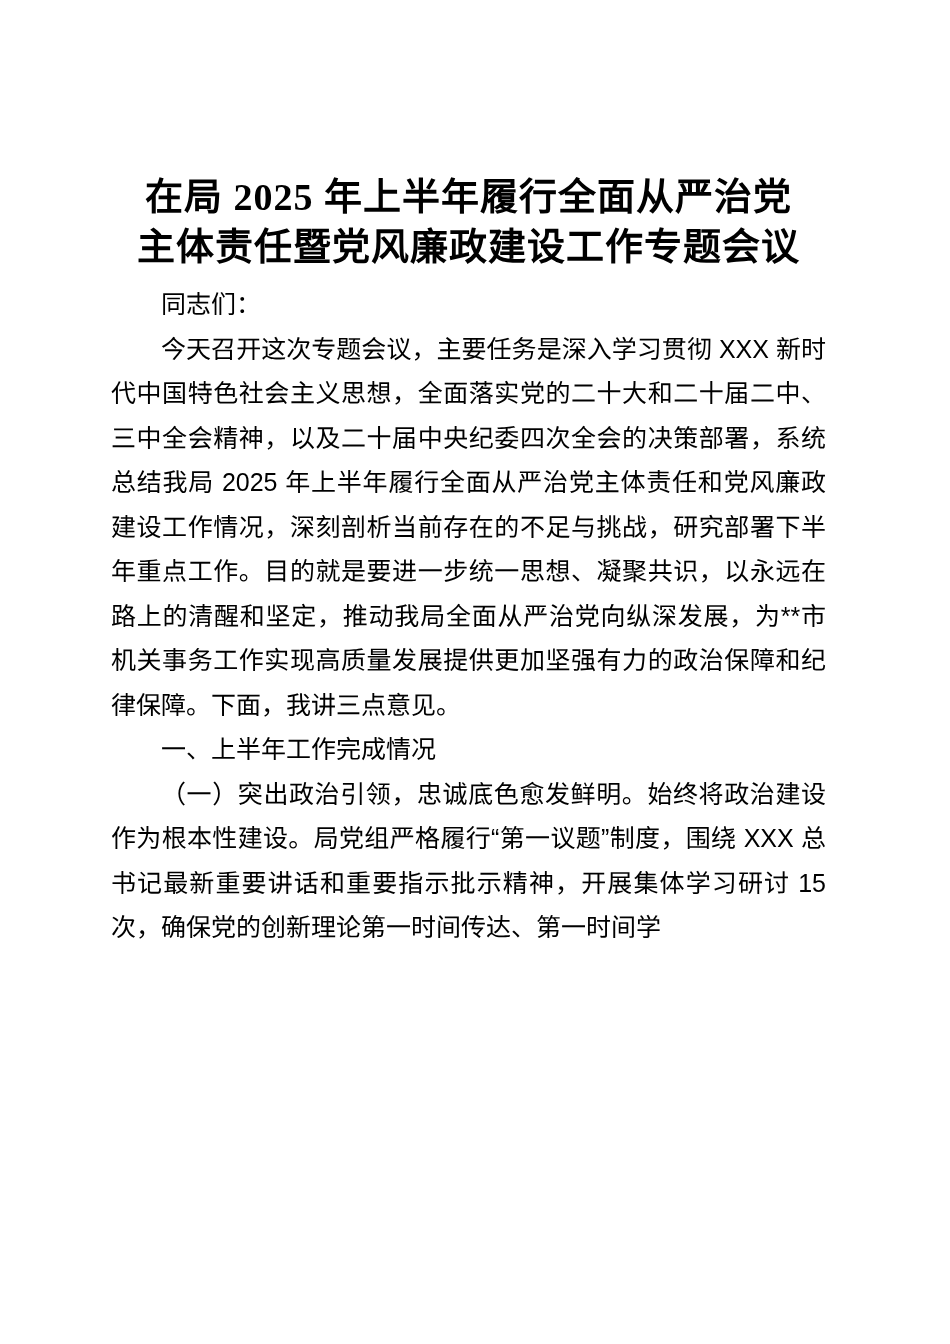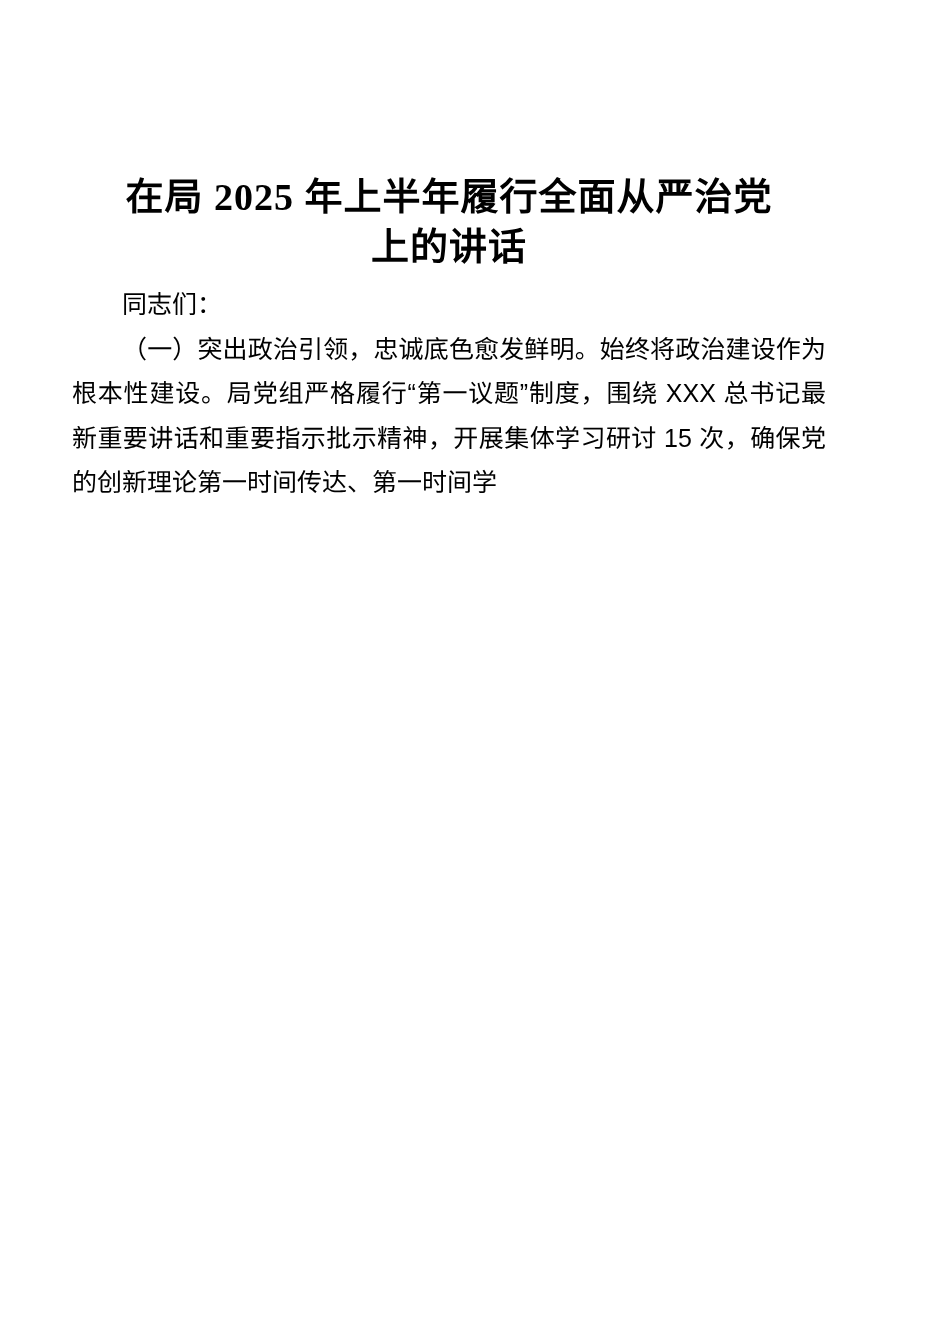--- a/index.html
+++ b/index.html
@@ -11,21 +11,21 @@
     width: 950px;
     height: 1344px;
     overflow: hidden;
     color: #000000;
     font-family: "Liberation Sans", "DejaVu Sans", sans-serif;
   }
   .page {
     width: 950px;
     height: 1314px;
     box-sizing: border-box;
-    padding: 172px 124px 0 72px;
+    padding: 172px 124px 0 111px;
     background: #ffffff;
   }
   .doc-title {
     margin: 0 0 10px 0;
     font-family: "Liberation Serif", "DejaVu Serif", serif;
     font-weight: bold;
     font-size: 38px;
     line-height: 50px;
     text-align: center;
     letter-spacing: 1px;
@@ -44,19 +44,21 @@
     text-indent: 2em;
     word-break: break-all;
   }
 </style>
 </head>
 <body style="color: rgb(0, 0, 0); background: rgb(255, 255, 255);">
 
 <div class="page">
   <h1 class="doc-title">
       <div class="title-line">在局 2025 年上半年履行全面从严治党</div>
-      <div class="title-line">上的讲话</div>
+      <div class="title-line">主体责任暨党风廉政建设工作专题会议</div>
     </h1>
   <div class="doc-body">
       <p class="para">同志们：</p>
+      <p class="para">今天召开这次专题会议，主要任务是深入学习贯彻 XXX 新时代中国特色社会主义思想，全面落实党的二十大和二十届二中、三中全会精神，以及二十届中央纪委四次全会的决策部署，系统总结我局 2025 年上半年履行全面从严治党主体责任和党风廉政建设工作情况，深刻剖析当前存在的不足与挑战，研究部署下半年重点工作。目的就是要进一步统一思想、凝聚共识，以永远在路上的清醒和坚定，推动我局全面从严治党向纵深发展，为**市机关事务工作实现高质量发展提供更加坚强有力的政治保障和纪律保障。下面，我讲三点意见。</p>
+      <p class="para">一、上半年工作完成情况</p>
       <p class="para">（一）突出政治引领，忠诚底色愈发鲜明。始终将政治建设作为根本性建设。局党组严格履行“第一议题”制度，围绕 XXX 总书记最新重要讲话和重要指示批示精神，开展集体学习研讨 15 次，确保党的创新理论第一时间传达、第一时间学</p>
     </div>
 </div>
 
 </body></html>

